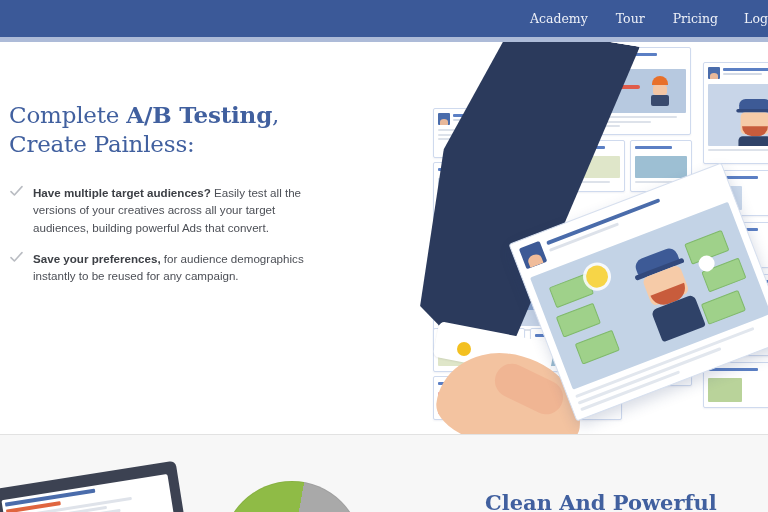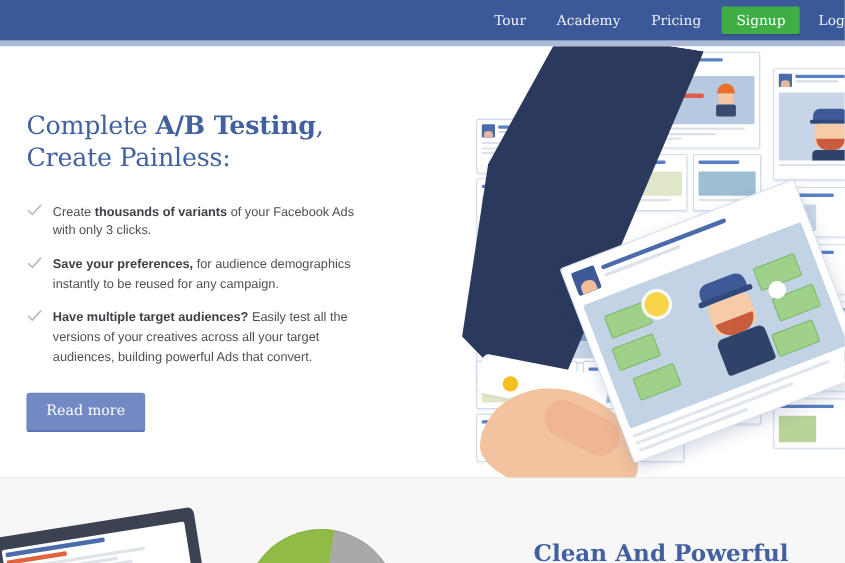--- a/index.html
+++ b/index.html
@@ -95,21 +95,21 @@
     position: absolute;
     top: 42px; left: 0;
     width: 768px;
     height: 392px;
     background: #ffffff;
     overflow: hidden;
   }
 
   .hero-copy {
     position: absolute;
-    left: 24px;
+    left: 9px;
     top: 58px;
     width: 320px;
   }
 
   .headline {
     color: #41609f;
     font-family: "DejaVu Serif", serif;
     font-size: 23px;
     font-weight: normal;
     line-height: 1.28;
@@ -416,65 +416,55 @@
     font-size: 21px;
     white-space: nowrap;
   }
 </style>
 </head>
 <body>
 
 <div class="navbar">
 
   <div class="nav-right">
+    <a class="nav-link" href="#">Academy</a>
     <a class="nav-link" href="#">Tour</a>
-    <a class="nav-link" href="#">Academy</a>
     <a class="nav-link" href="#">Pricing</a>
-    <a class="nav-signup" href="#">Signup</a>
     <a class="nav-link nav-login" href="#">Login</a>
   </div>
 </div>
 <div class="nav-underline"></div>
 
 <div class="hero">
 
   <div class="hero-copy">
     <h1 class="headline">
       <span>Complete </span><b>A/B Testing</b><span>,</span><br>
       <span>Create Painless:</span>
     </h1>
 
     <ul class="bullets">
       <li class="bullet">
         <span class="check-icon">
           <svg width="13" height="13" viewBox="0 0 13 13">
               <path d="M1 6.6 L4.4 10 L12 1.6" stroke="#b9bcc2" stroke-width="1.6" fill="none" stroke-linecap="round" stroke-linejoin="round"></path>
             </svg>
         </span>
-        <span>Create </span><b>thousands of variants</b><span> of your Facebook Ads with only 3 clicks.</span>
+        <span></span><b>Have multiple target audiences?</b><span> Easily test all the versions of your creatives across all your target audiences, building powerful Ads that convert.</span>
       </li>
       <li class="bullet">
         <span class="check-icon">
           <svg width="13" height="13" viewBox="0 0 13 13">
               <path d="M1 6.6 L4.4 10 L12 1.6" stroke="#b9bcc2" stroke-width="1.6" fill="none" stroke-linecap="round" stroke-linejoin="round"></path>
             </svg>
         </span>
         <span></span><b>Save your preferences,</b><span> for audience demographics instantly to be reused for any campaign.</span>
       </li>
-      <li class="bullet">
-        <span class="check-icon">
-          <svg width="13" height="13" viewBox="0 0 13 13">
-              <path d="M1 6.6 L4.4 10 L12 1.6" stroke="#b9bcc2" stroke-width="1.6" fill="none" stroke-linecap="round" stroke-linejoin="round"></path>
-            </svg>
-        </span>
-        <span></span><b>Have multiple target audiences?</b><span> Easily test all the versions of your creatives across all your target audiences, building powerful Ads that convert.</span>
-      </li>
     </ul>
 
-    <button class="read-more">Read more</button>
   </div>
 
   <div class="illo">
 
     <div class="adcard" style="left:18px; top:66px; width:92px; height:50px;">
       <div class="ac-head">
           <div class="ac-ava"></div>
           <div class="ac-lines">
             <div class="ac-l1"></div>
             <div class="ac-l2"></div>

